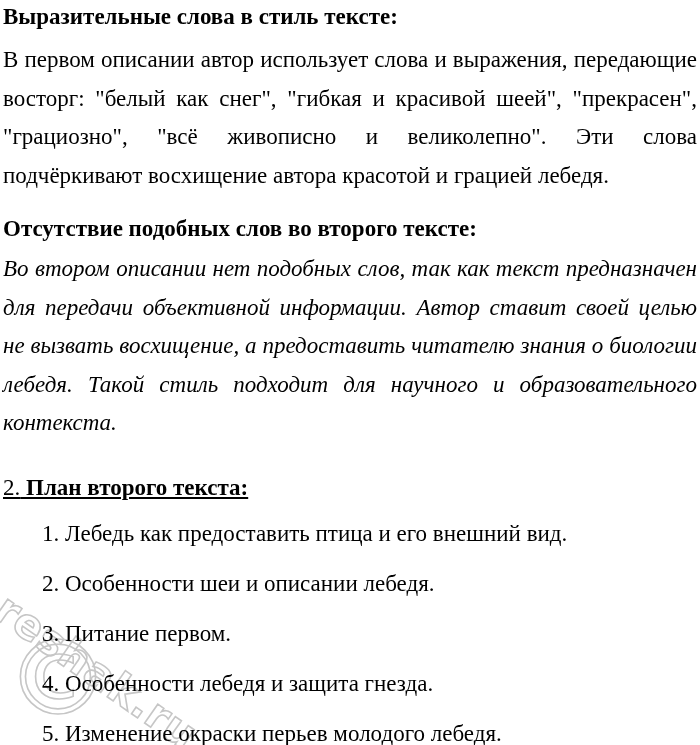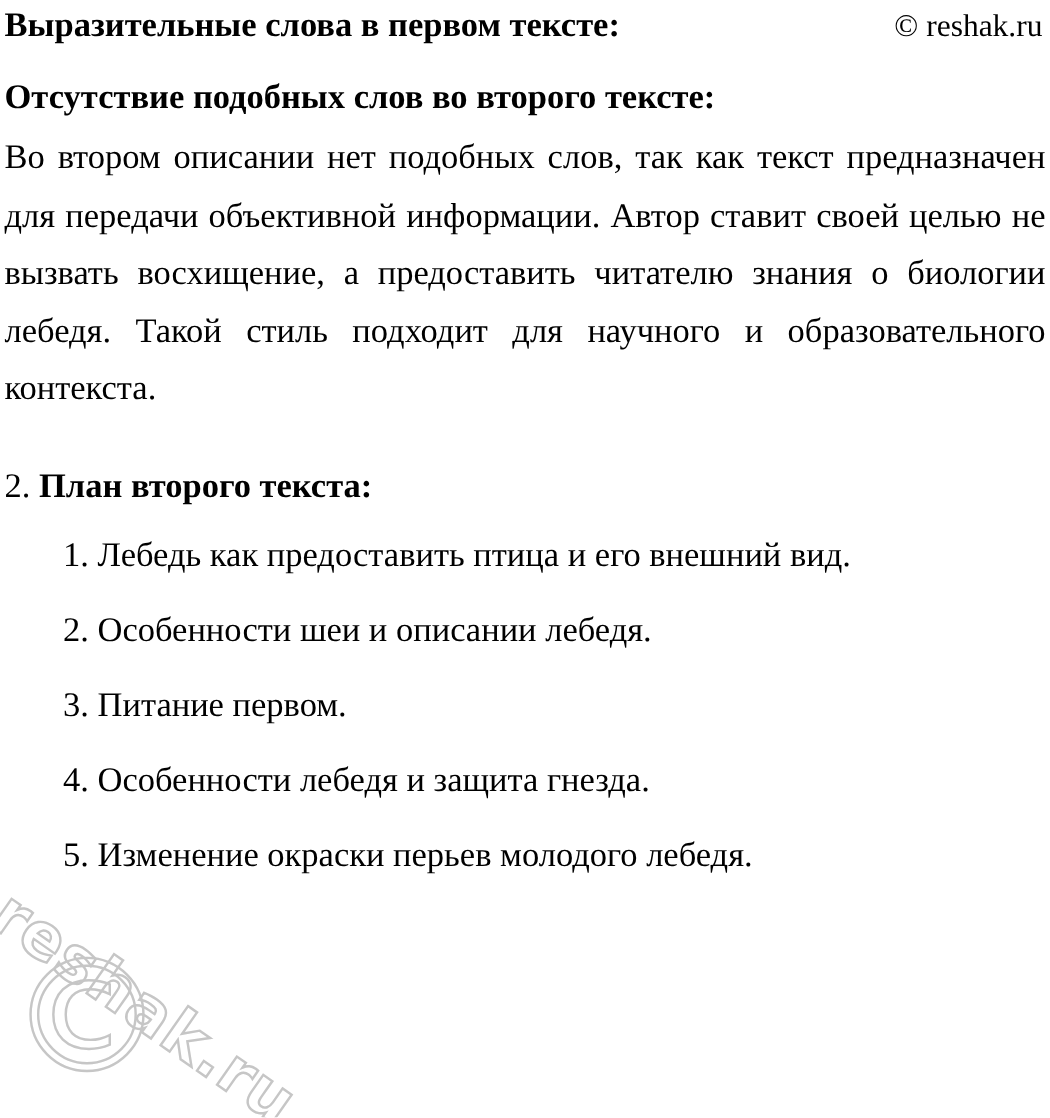--- a/index.html
+++ b/index.html
@@ -26,23 +26,23 @@
     padding-top:3px;line-height:28px;
   }
   .heading{font-weight:bold;font-size:23px;margin:0;line-height:28px;}
   .copyright{font-size:21px;font-weight:normal;white-space:nowrap;padding-right:2px;}
   
   .para{
     margin:0;text-align:justify;line-height:38.5px;
   }
   .para-1{margin-top:10px;}
   .heading-2{margin-top:20px;}
-  .para-2{margin-top:7px;}
+  .para-2{margin-top:7px;font-style:italic;}
   
-  .section-heading{margin:31px 0 0 0;line-height:28px;font-size:23px;}
+  .section-heading{margin:31px 0 0 0;line-height:28px;font-size:23px;text-decoration:underline;}
   .section-number{font-weight:normal;}
   .section-title{font-weight:bold;}
   
   .plan-list{
     margin:13px 0 0 0;
     padding:0 0 0 62px;
     list-style:decimal outside;
   }
   .plan-list li{
     line-height:38.5px;
@@ -75,24 +75,24 @@
 <body>
 
 <div class="page">
 
   <span class="watermark wm-text">reshak.ru</span>
   <span class="watermark wm-copy">©</span>
 
   <div class="content">
 
     <div class="header-row">
-      <h1 class="heading">Выразительные слова в первом тексте:</h1>
-      <span class="copyright">© reshak.ru</span>
+      <h1 class="heading">Выразительные слова в стиль тексте:</h1>
     </div>
 
+    <p class="para para-1">В первом описании автор использует слова и выражения, передающие восторг: "белый как снег", "гибкая и красивой шеей", "прекрасен", "грациозно", "всё живописно и великолепно". Эти слова подчёркивают восхищение автора красотой и грацией лебедя.</p>
 
     <h2 class="heading heading-2">Отсутствие подобных слов во второго тексте:</h2>
 
     <p class="para para-2">Во втором описании нет подобных слов, так как текст предназначен для передачи объективной информации. Автор ставит своей целью не вызвать восхищение, а предоставить читателю знания о биологии лебедя. Такой стиль подходит для научного и образовательного контекста.</p>
 
     <h3 class="section-heading">
       <span class="section-number">2.</span>
       <span class="section-title">План второго текста:</span>
     </h3>
 

